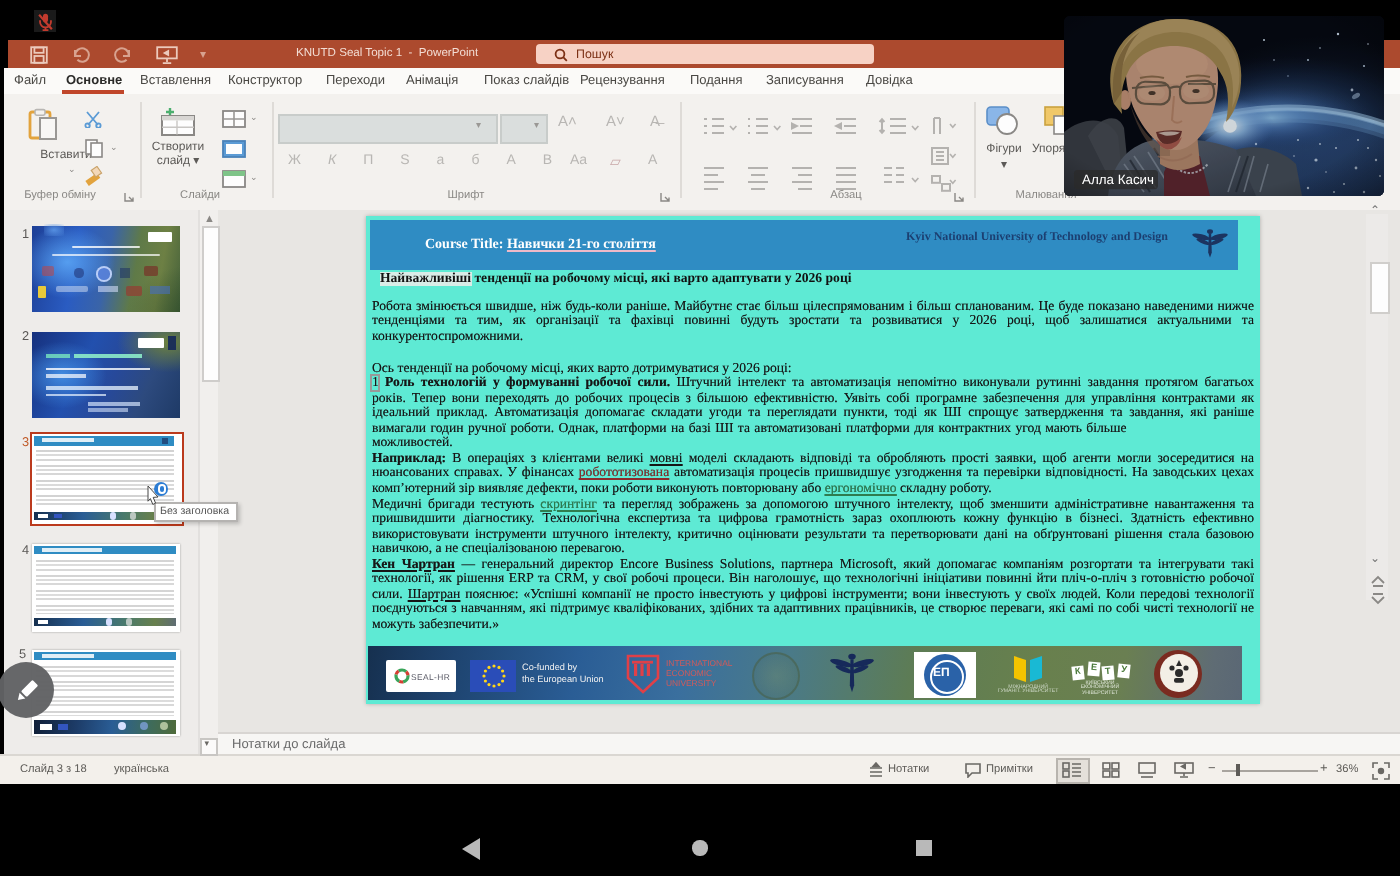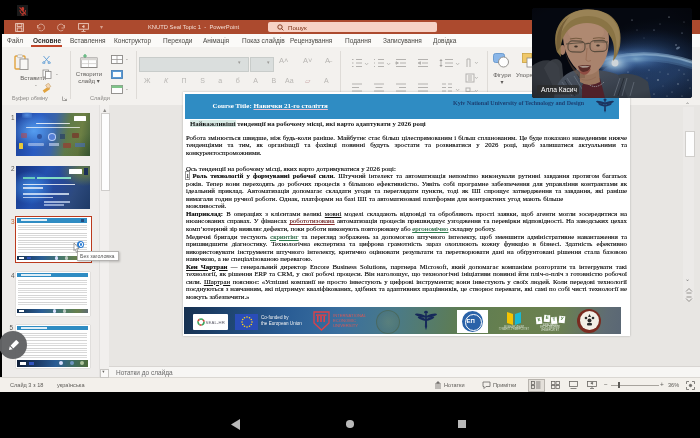--- a/index.html
+++ b/index.html
@@ -327,21 +327,21 @@
 
   <div class="ab" style="left:-1px;top:331px;width:28px;height:28px;border-radius:50%;background:rgba(97,98,100,.97);z-index:40;">
     <svg class="ab" style="left:6.5px;top:6.5px" width="15" height="15" viewBox="0 0 14 14">
       <g transform="rotate(45 7 7)" fill="#fff">
         <rect x="5.1" y="1.5" width="3.8" height="7.6" rx="0.6"></rect>
         <path d="M5.1 10 h3.8 l-1.9 3 z"></path>
       </g>
     </svg>
   </div>
 
-  <div class="ab" id="slide" style="left:183px;top:92px;width:447px;height:243.5px;background:#ffffff;box-shadow:0 0 2px rgba(0,0,0,.25);">
+  <div class="ab" id="slide" style="left:183px;top:108px;width:447px;height:243.5px;background:#5eead4;box-shadow:0 0 2px rgba(0,0,0,.25);">
 
     <div class="ab serif" style="left:1.5px;top:2px;width:434.5px;height:25px;background:#2f8cc3;">
       <div class="ab" style="left:28px;top:7.5px;font-size:7px;font-weight:bold;color:#fff;white-space:nowrap;">Course Title: <span style="text-decoration:underline;text-decoration-color:#edb9c8;">Навички 21-го століття</span></div>
       <div class="ab" style="left:258px;top:6px;width:152px;font-size:6px;font-weight:bold;color:#1c3f71;text-align:center;">Kyiv National University of Technology and Design</div>
       <svg class="ab" style="left:411px;top:3px" width="18" height="18" viewBox="0 0 18 18">
         <g fill="#1c3460">
           <ellipse cx="9" cy="2.8" rx="1.5" ry="1.2"></ellipse>
           <path d="M8.4 3.8 h1.2 l0.3 9.5 -0.9 2.5 -0.9-2.5 z"></path>
           <ellipse cx="4.6" cy="5.4" rx="4.6" ry="1.25" transform="rotate(14 4.6 5.4)"></ellipse>
           <ellipse cx="13.4" cy="5.4" rx="4.6" ry="1.25" transform="rotate(-14 13.4 5.4)"></ellipse>

